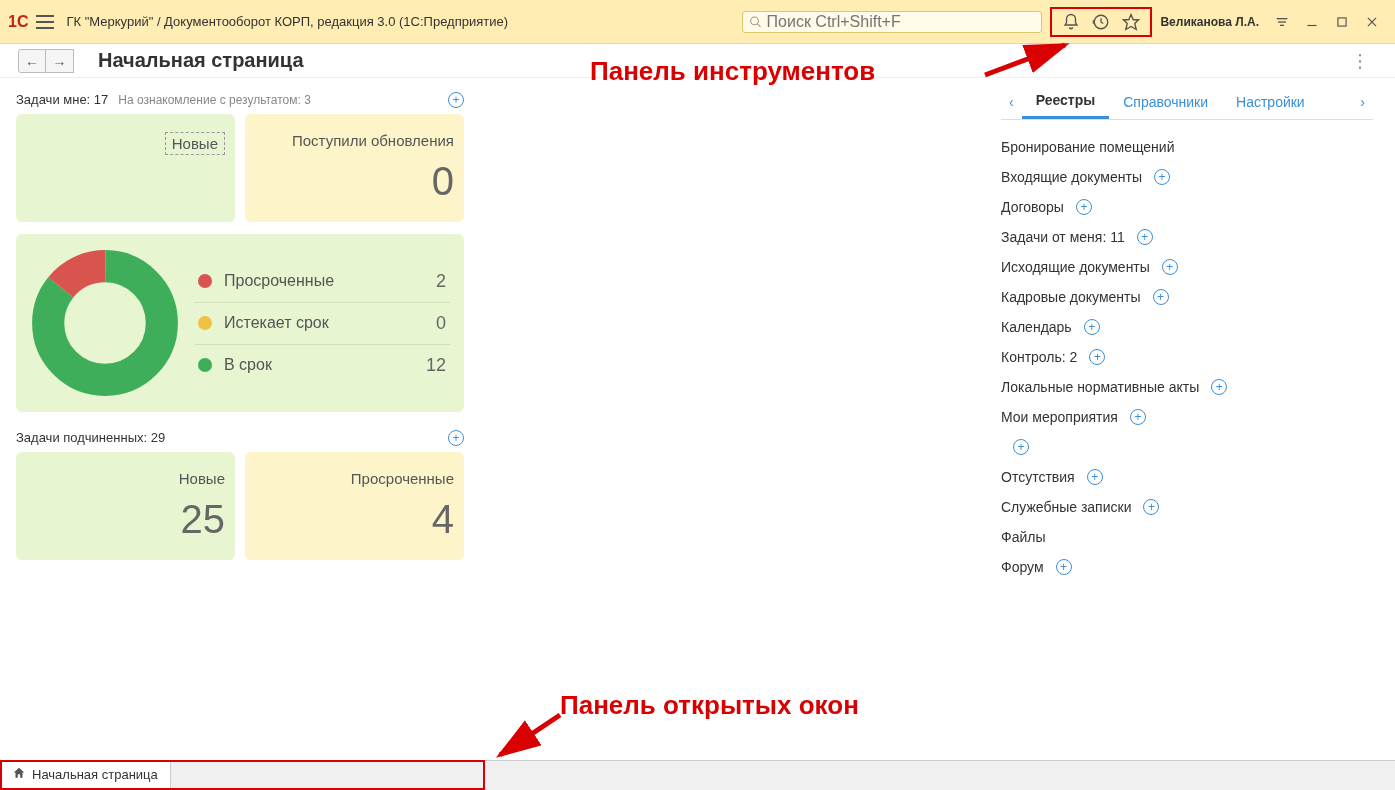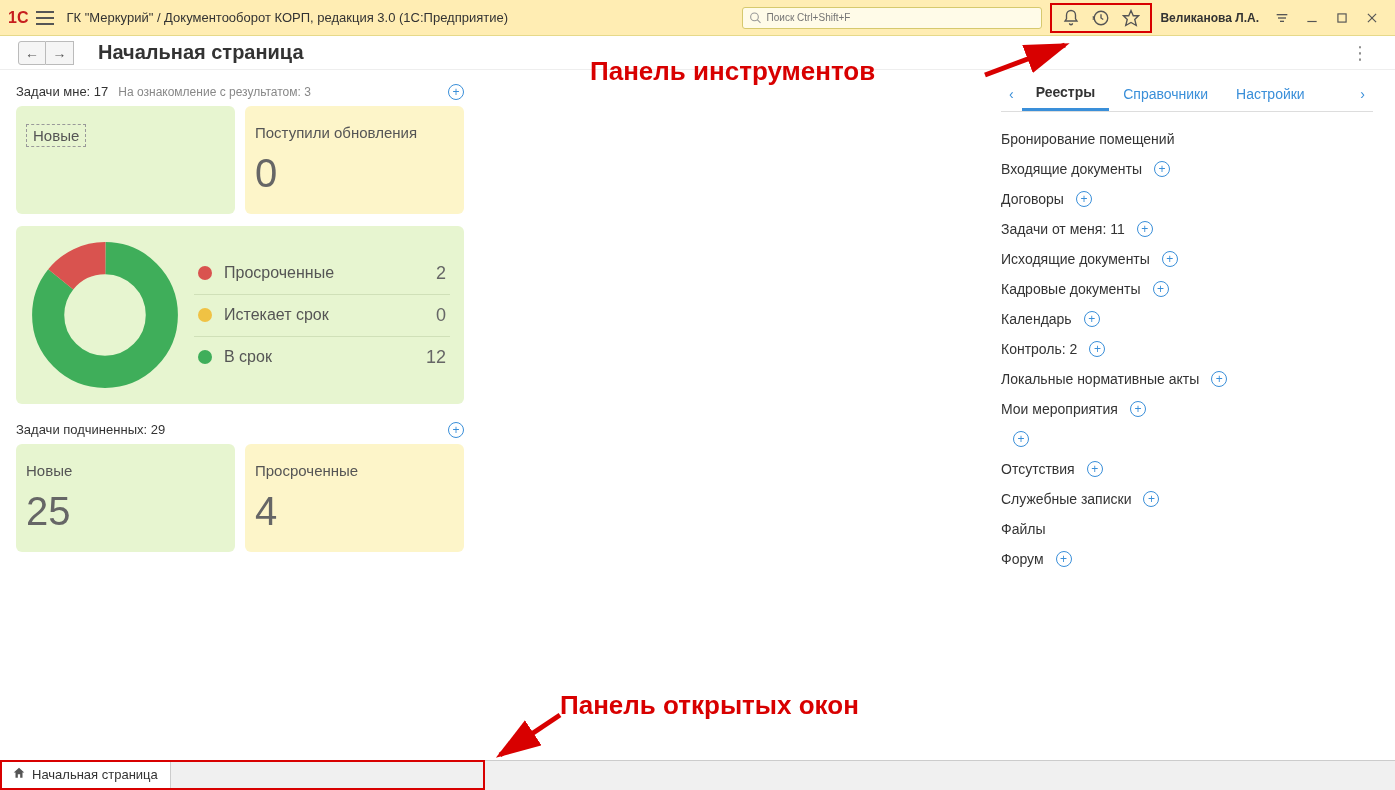--- a/index.html
+++ b/index.html
@@ -1,26 +1,26 @@
 <!DOCTYPE html>
 <html><head>
 <meta charset="utf-8">
 <style>
 * { box-sizing: border-box; margin: 0; padding: 0; font-family: Arial, sans-serif; }
 body { width: 1395px; height: 790px; background: #fff; overflow: hidden; position: relative; }
 
 
-.titlebar { height: 36px; background: #ffedb3; display: flex; align-items: center; padding: 0 8px; border-bottom: 1px solid #e6d98a; }
+.titlebar { height: 44px; background: #ffedb3; display: flex; align-items: center; padding: 0 8px; border-bottom: 1px solid #e6d98a; }
 .logo { color: #c61e1e; font-weight: bold; font-size: 16px; margin-right: 8px; }
 .burger { width: 18px; height: 14px; display: flex; flex-direction: column; justify-content: space-between; margin-right: 12px; cursor: pointer; }
 .burger span { height: 2px; background: #555; }
 .app-title { font-size: 13px; color: #333; flex: 0 0 auto; }
 .searchbox { margin-left: auto; display: flex; align-items: center; background: #fffbe8; border: 1px solid #d6c96e; border-radius: 3px; height: 22px; width: 300px; padding: 0 6px; }
 .searchbox svg { width: 14px; height: 14px; margin-right: 4px; }
-.searchbox input { border: none; background: transparent; outline: none; font-size: 10px; width: 100%; color: #888; }
+.searchbox input { border: none; background: transparent; outline: none; font-size: 16px; width: 100%; color: #888; }
 .toolbar-icons { display: flex; align-items: center; margin-left: 8px; border: 2px solid #d80000; padding: 2px 4px; }
 .toolbar-icons .icon { width: 22px; height: 22px; display: flex; align-items: center; justify-content: center; cursor: pointer; margin: 0 4px; color: #555; }
 .username { font-size: 12px; color: #333; margin: 0 8px; font-weight: bold; }
 .win-controls { display: flex; align-items: center; }
 .win-controls .icon { width: 22px; height: 22px; display: flex; align-items: center; justify-content: center; cursor: pointer; margin: 0 4px; color: #555; }
 
 
 .navbar { height: 34px; display: flex; align-items: center; padding: 0 18px; border-bottom: 1px solid #eee; }
 .navbtn { width: 28px; height: 24px; border: 1px solid #bbb; background: #f5f5f5; display: flex; align-items: center; justify-content: center; cursor: pointer; font-size: 14px; color: #555; }
 .navbtn + .navbtn { border-left: none; }
@@ -32,21 +32,21 @@
 
 .main { display: flex; height: 694px; }
 .left-col { width: 480px; padding: 8px 16px; }
 .section-header { display: flex; align-items: baseline; font-size: 13px; color: #333; margin: 6px 0; }
 .section-header .sh-title { font-weight: normal; }
 .section-header .sh-sub { color: #888; margin-left: 10px; font-size: 12px; }
 .section-header .plus { margin-left: auto; color: #3a8fd9; cursor: pointer; }
 .plus-circle { display:inline-flex; width:16px; height:16px; border:1.5px solid #3a8fd9; border-radius:50%; align-items:center; justify-content:center; font-size:12px; line-height:1; color:#3a8fd9; }
 
 .card-row { display: flex; gap: 10px; margin-bottom: 12px; }
-.card { flex: 1; border-radius: 6px; padding: 18px 10px; text-align: left; cursor: pointer; }
+.card { flex: 1; border-radius: 6px; padding: 18px 10px; text-align: right; cursor: pointer; }
 .card-yellow { background: #fdf5c9; }
 .card-green { background: #e7f5d0; }
 .card-label { font-size: 15px; color: #555; margin-bottom: 10px; }
 .card-label.boxed { display: inline-block; border: 1px dashed #999; padding: 2px 6px; }
 .card-value { font-size: 40px; color: #666; }
 
 .donut-card { background: #e7f5d0; border-radius: 6px; padding: 14px; display: flex; align-items: center; margin-bottom: 18px; }
 .donut-legend { flex: 1; margin-left: 14px; }
 .legend-row { display: flex; align-items: center; padding: 10px 4px; border-bottom: 1px solid #d0e0b8; font-size: 16px; color: #555; }
 .legend-row:last-child { border-bottom: none; }

